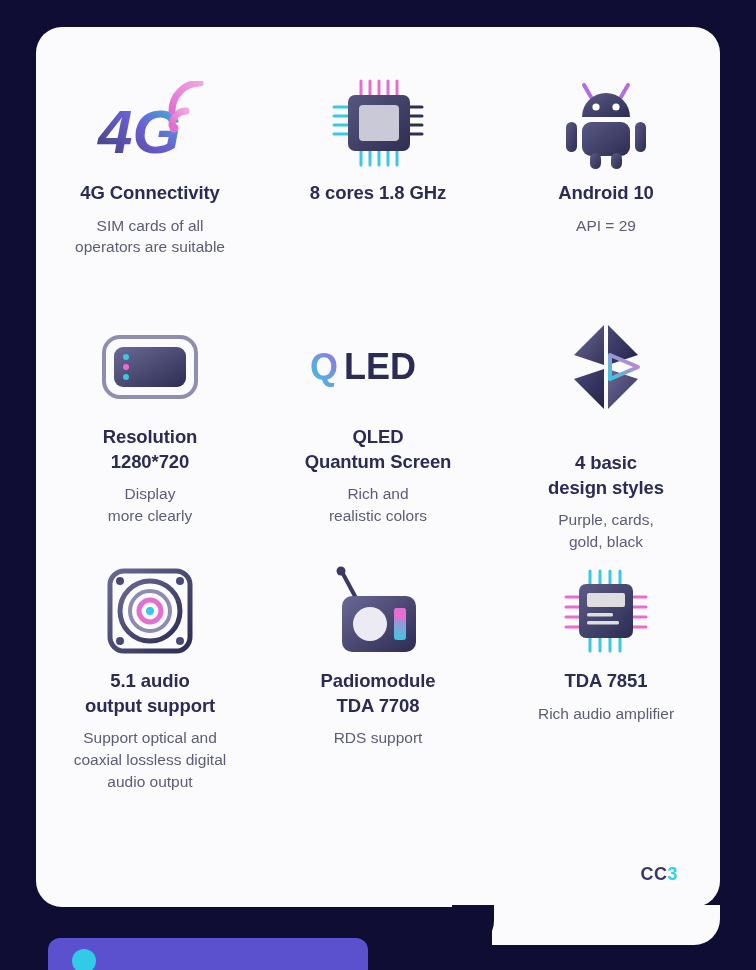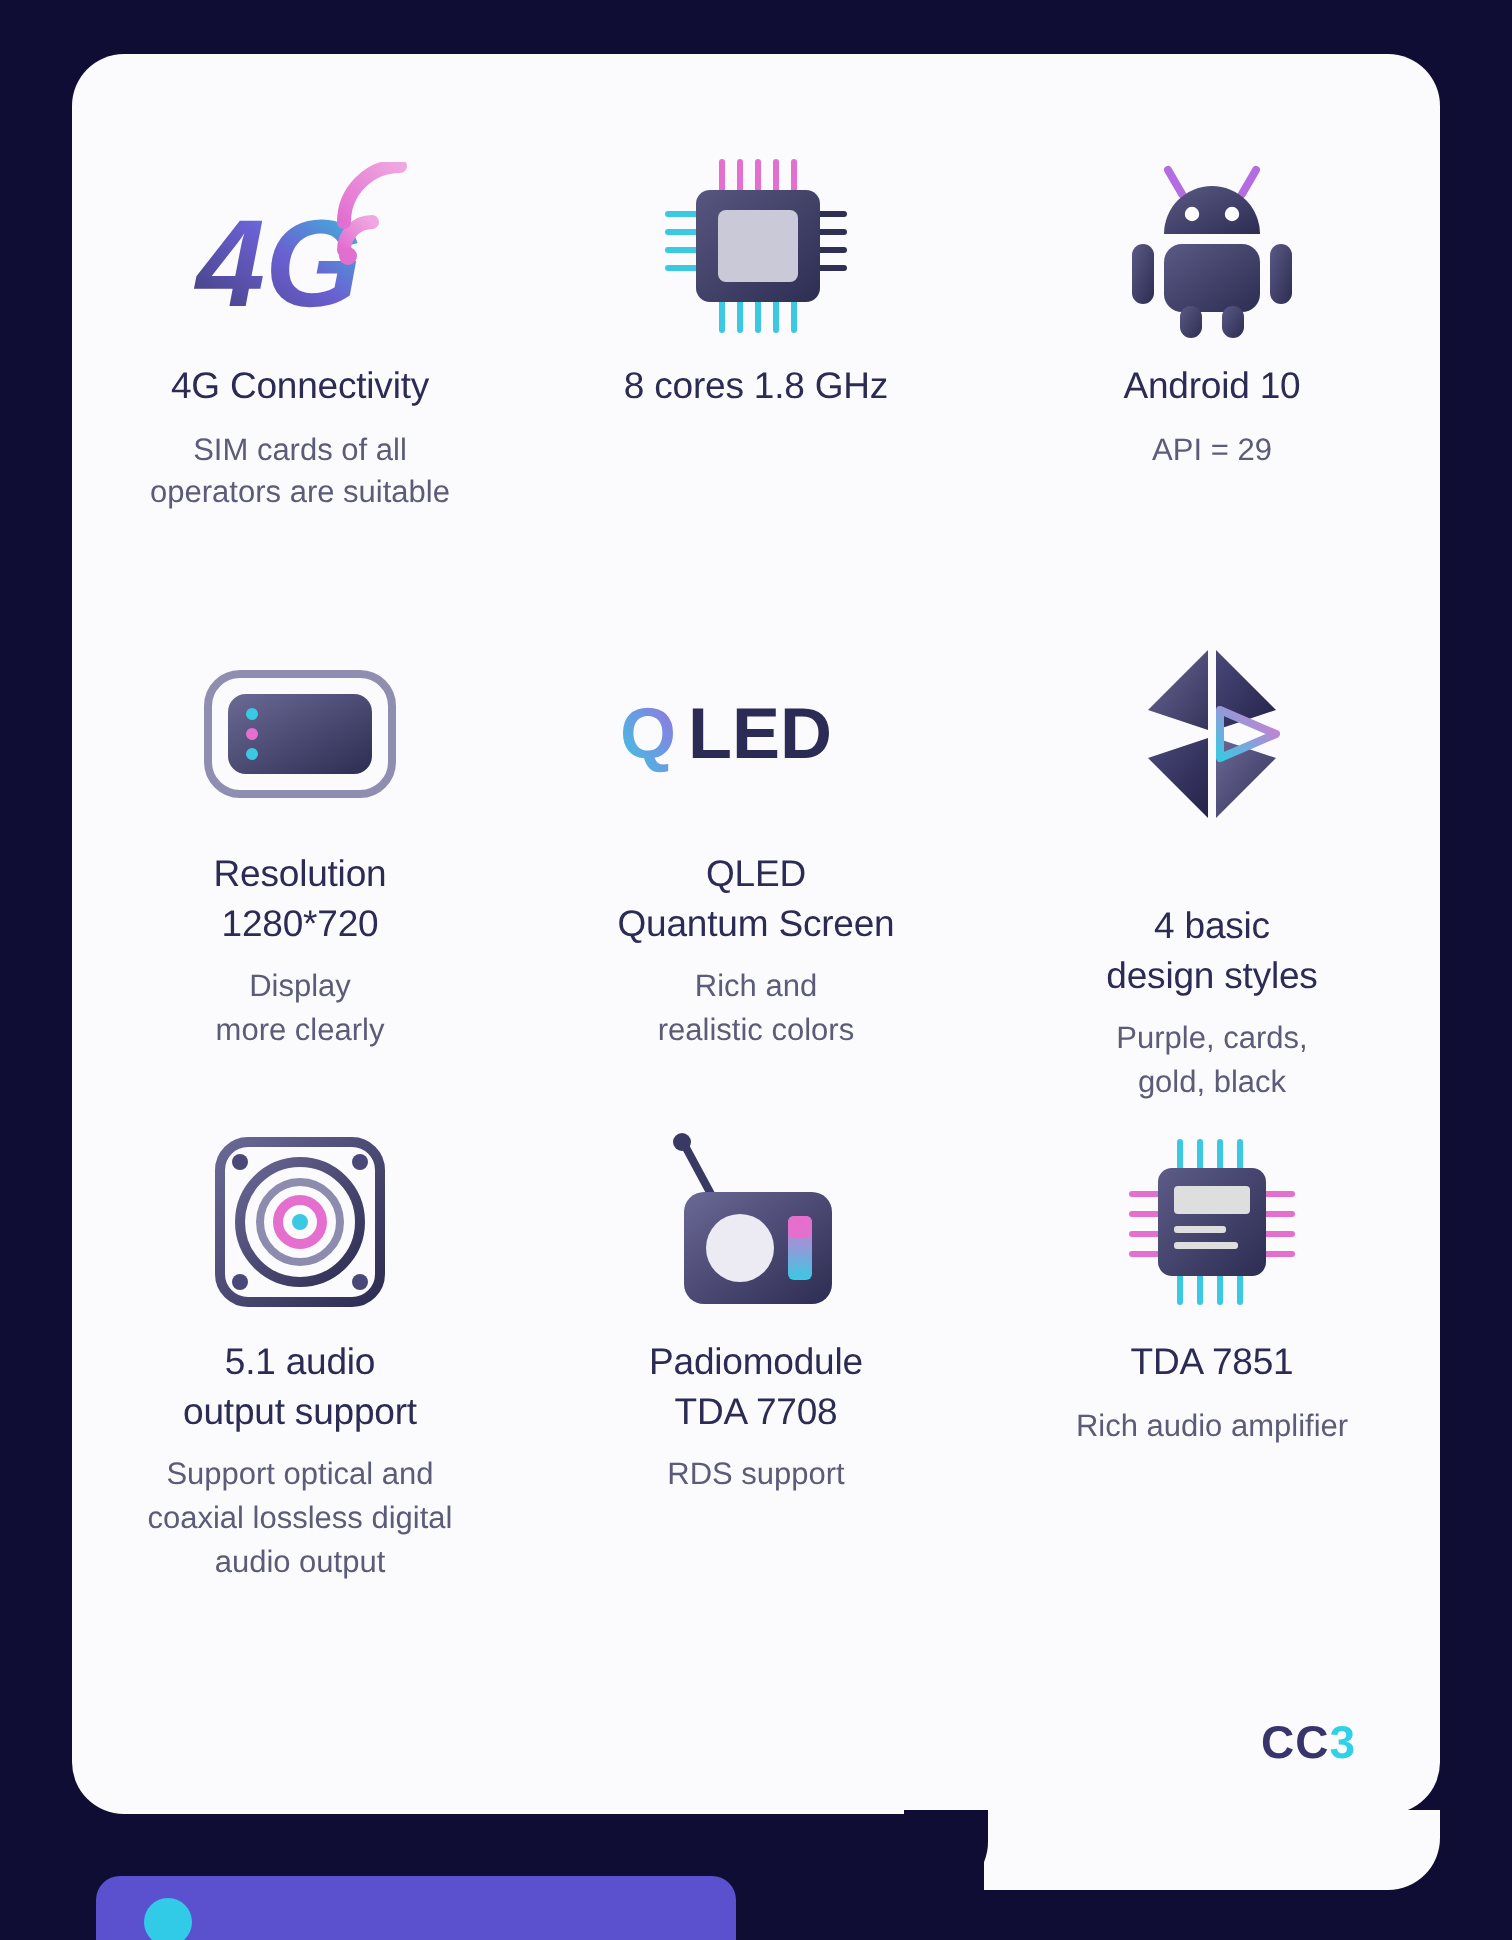--- a/index.html
+++ b/index.html
@@ -67,40 +67,40 @@
     padding: 0 10px;
   }
   .icon-wrap {
     height: 104px;
     display: flex;
     align-items: center;
     justify-content: center;
   }
   .title {
     font-size: 18.5px;
-    font-weight: normal;
+    font-weight: bold;
     color: #2b2b55;
     text-align: center;
     line-height: 1.33;
     margin-top: 6px;
     letter-spacing: -0.1px;
   }
   .sub {
     font-size: 15.5px;
     color: #5c5c78;
     text-align: center;
     line-height: 1.4;
     margin-top: 9px;
     font-weight: 400;
   }
   .cc3 {
     position: absolute;
     right: 42px;
     bottom: 22px;
-    font-size: 23px;
+    font-size: 18px;
     font-weight: bold;
     letter-spacing: 0.5px;
   }
   .cc3 .a { color: #37356b; }
   .cc3 .b { color: #2fd1e8; }
 
   .bottom-strip {
     position: absolute;
     left: 48px;
     bottom: -14px;

